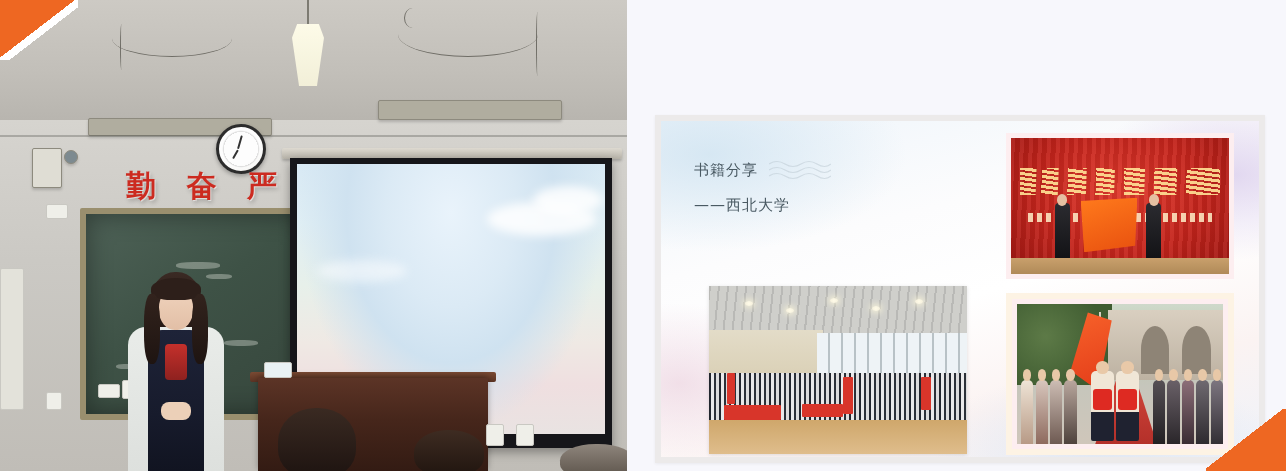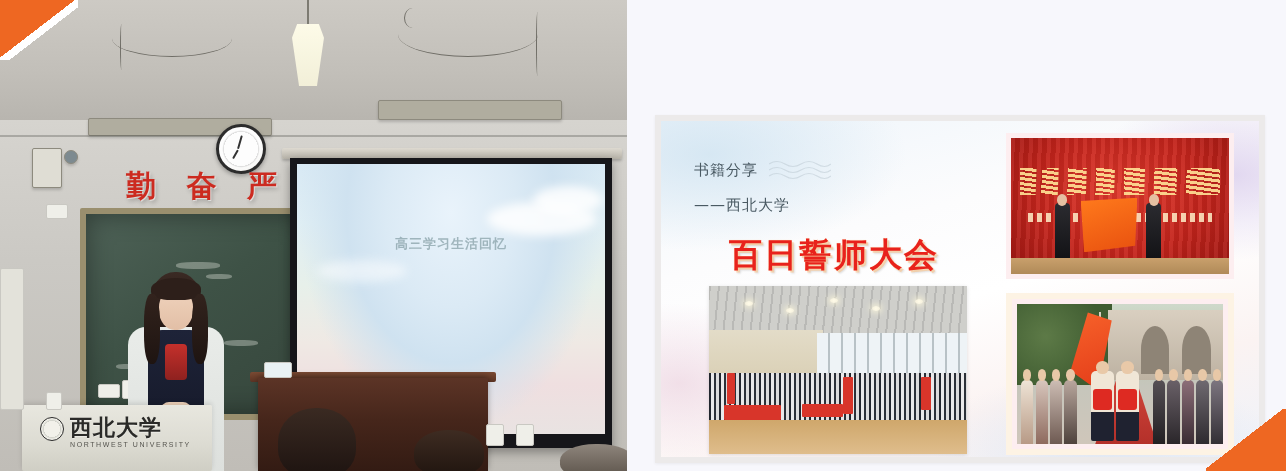--- a/index.html
+++ b/index.html
@@ -292,42 +292,36 @@
       <div class="sock" style="left:36px;top:166px;width:14px;height:17px;"></div>
     </div>
 
     <div class="screen-rail"></div>
     <div class="screen-frame">
       <div class="screen-surface">
         <div class="cloud" style="left:190px;top:38px;width:110px;height:34px;"></div>
         <div class="cloud" style="left:236px;top:22px;width:70px;height:28px;"></div>
         <div class="cloud" style="left:20px;top:96px;width:90px;height:22px;opacity:.6;"></div>
         <div class="proj-text">
-          <div>高三学习生活回忆</div>
         </div>
       </div>
     </div>
 
     <div class="speaker">
       <div class="sp-hair"></div>
       <div class="sp-body"></div>
       <div class="sp-jacket"></div>
       <div class="sp-tee"></div>
       <div class="sp-face"></div>
       <div class="sp-hair-front"></div>
       <div class="sp-hairside-l"></div>
       <div class="sp-hairside-r"></div>
       <div class="sp-hands"></div>
     </div>
 
-    <div class="podium">
-      <div class="podium-logo"></div>
-      <div class="podium-cn">西北大学</div>
-      <div class="podium-en">NORTHWEST UNIVERSITY</div>
-    </div>
     <div class="sock" style="left:46px;top:392px;width:14px;height:16px;border-radius:2px;"></div>
 
     <div class="lectern-top"></div>
     <div class="lectern"></div>
     <div class="sock" style="left:264px;top:362px;width:26px;height:14px;background:#e9f2f4;"></div>
 
     <div class="head" style="left:278px;top:408px;width:78px;height:70px;background:linear-gradient(180deg,#3a2a22,#1d1310);"></div>
     <div class="head" style="left:414px;top:430px;width:70px;height:46px;background:linear-gradient(180deg,#3e2c22,#20150f);"></div>
     <div class="head" style="left:560px;top:444px;width:74px;height:34px;background:linear-gradient(180deg,#8e857c,#5b534a);"></div>
 
@@ -342,21 +336,20 @@
 
       <div class="slide-heading">书籍分享</div>
       <div class="slide-sub">——西北大学</div>
 
       <svg class="wave-deco" viewBox="0 0 62 22" preserveAspectRatio="none">
         <path d="M0 5 Q8 0 16 5 T32 5 T48 5 T62 5" fill="none" stroke="#b9c6cf" stroke-width="1.2"></path>
         <path d="M0 11 Q8 6 16 11 T32 11 T48 11 T62 11" fill="none" stroke="#b9c6cf" stroke-width="1.2"></path>
         <path d="M0 17 Q8 12 16 17 T32 17 T48 17 T62 17" fill="none" stroke="#b9c6cf" stroke-width="1.2"></path>
       </svg>
 
-      <div class="slide-title">百日誓师大会</div>
 
       <div class="pic" style="left:48px;top:165px;width:258px;height:168px;box-shadow:0 1px 4px rgba(0,0,0,.12);">
         <div class="pic-inner gym">
           <div class="gym-ceiling"></div>
           <div class="gym-lamp" style="left:14%;top:9%"></div>
           <div class="gym-lamp" style="left:30%;top:13%"></div>
           <div class="gym-lamp" style="left:47%;top:7%"></div>
           <div class="gym-lamp" style="left:63%;top:12%"></div>
           <div class="gym-lamp" style="left:80%;top:8%"></div>
           <div class="gym-wallL"></div>

